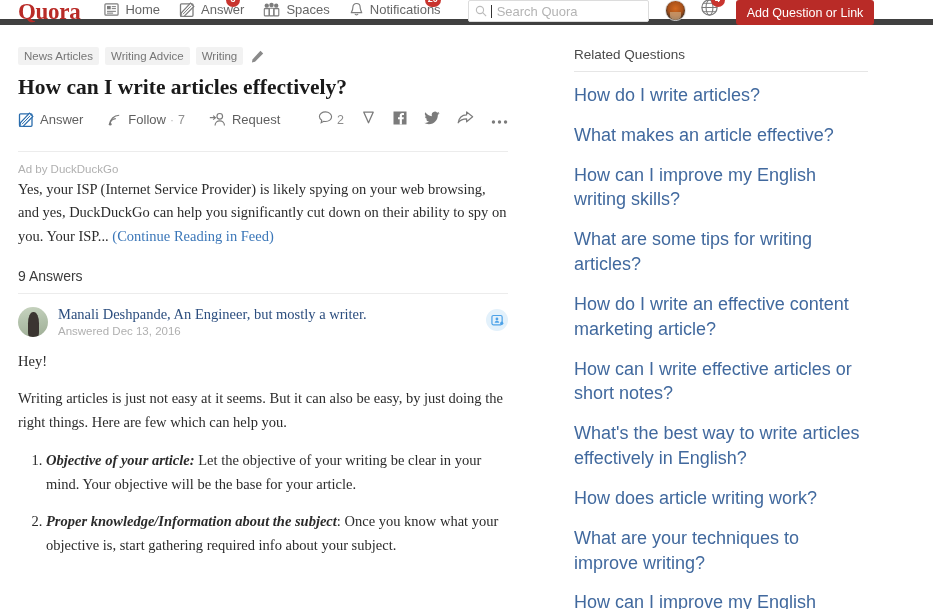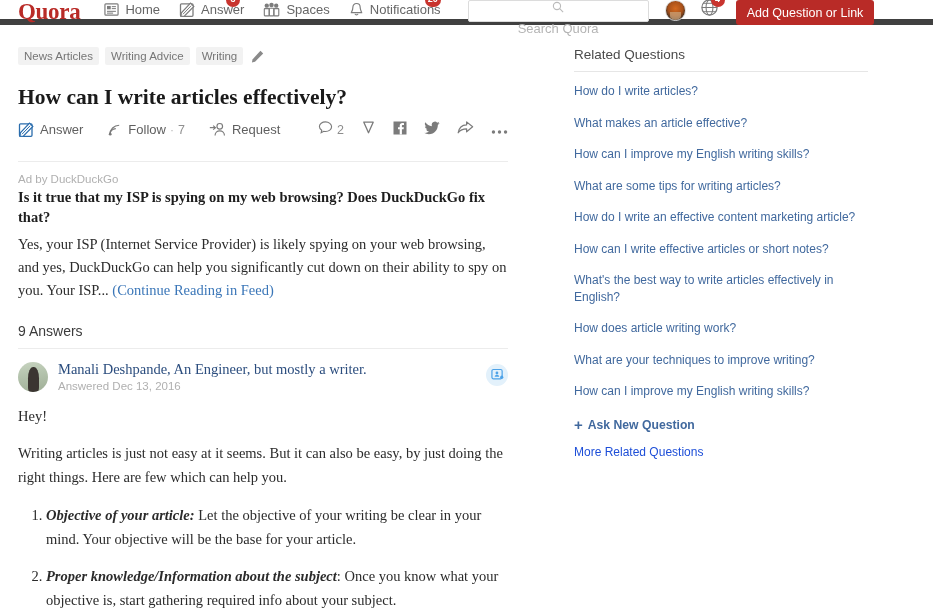--- a/index.html
+++ b/index.html
@@ -67,21 +67,20 @@
   #searchbox {
     width: 181px;
     height: 22px;
     border: 1px solid #dcdcdc;
     border-radius: 2px;
     background: #fff;
     display: flex;
     align-items: center;
     padding: 0 6px;
     gap: 4px;
-    flex-direction: column;
   }
   #searchbox .sicon { color:#bbb; display:flex; }
   .caret {
     width: 1px; height: 13px; background: #333; margin-right:1px;
   }
   #search-placeholder {
     font-size: 13px;
     color: #b4b4b4;
   }
   #avatar {
@@ -113,21 +112,21 @@
     font-family: "Liberation Sans", sans-serif;
     white-space: nowrap;
   }
 
   
   #page { display: flex; padding: 0 18px; }
   #main { width: 490px; padding-top: 22px; }
   #side { width: 360px; padding-top: 22px; padding-left: 66px; }
 
   
-  #topics { display:flex; align-items:center; gap:6px; margin-bottom: 20px; }
+  #topics { display:flex; align-items:center; gap:6px; margin-bottom: 10px; }
   .topic-pill {
     background: #f2f2f2;
     color: #767676;
     font-size: 11.5px;
     border-radius: 2px;
     padding: 3px 6px;
     cursor: pointer;
     white-space: nowrap;
   }
   #topic-edit { color: #8a8a8a; display:flex; align-items:center; margin-left:2px; cursor:pointer;}
@@ -215,21 +214,21 @@
     margin: 14px 0 0 0; padding-left: 28px;
   }
   ol.alist li { margin-bottom: 13px; }
   ol.alist li b { font-weight: bold; font-style: italic; }
 
   
   #rq-title { font-size:13.5px; color:#4a4a4a; padding-bottom:9px; }
   #rq-rule { border-top:1px solid #e6e6e6; margin-bottom:3px; }
   .rq-link {
     display:block;
-    font-size:12px; color:#41699e; line-height:1.38;
+    font-size:18px; color:#41699e; line-height:1.38;
     padding: 8px 0 7px 0; cursor:pointer;
   }
   #ask-new {
     display:flex; align-items:center; gap:5px;
     font-size:12.2px; font-weight:bold; color:#41699e;
     margin-top:10px; cursor:pointer;
   }
   #ask-plus { font-size:15px; line-height:1; font-weight:bold; }
   #more-rq { font-size:12px; color:#1d4ed8; margin-top:13px; cursor:pointer; }
 </style>
@@ -427,21 +426,20 @@
               </svg>
           </span>
         </div>
       </div>
     </div>
 
     <hr class="sep">
 
     <div id="ad">
       <div id="ad-label">Ad by DuckDuckGo</div>
-      <div id="ad-title">Is it true that my ISP is spying on my web browsing? Does DuckDuckGo fix that?</div>
       <div id="ad-body"><span>Yes, your ISP (Internet Service Provider) is likely spying on your web browsing, and yes, DuckDuckGo can help you significantly cut down on their ability to spy on you. Your ISP... </span><span id="ad-cta">(Continue Reading in Feed)</span></div>
     </div>
 
     <div id="answers-count">9 Answers</div>
     <div class="thin-rule"></div>
 
     <div id="answer-head">
       <div id="ans-avatar"></div>
       <div id="ans-meta">
         <div id="ans-author">Manali Deshpande, An Engineer, but mostly a writer.</div>

